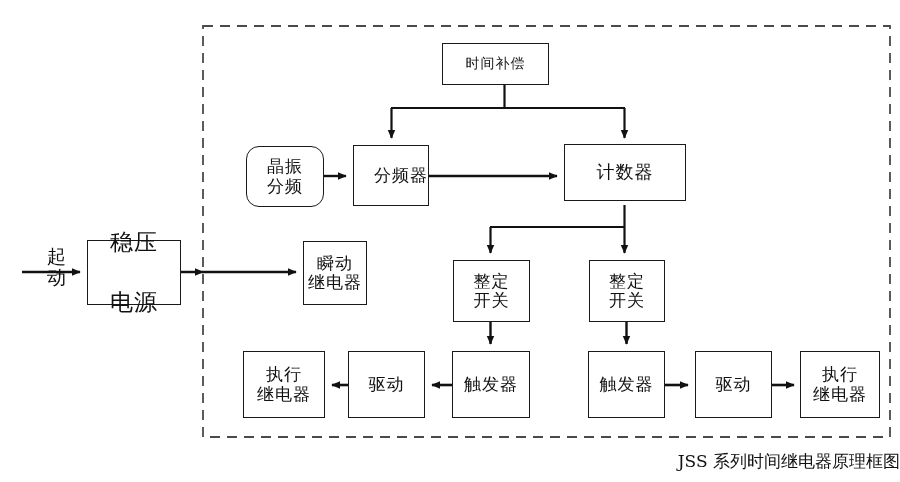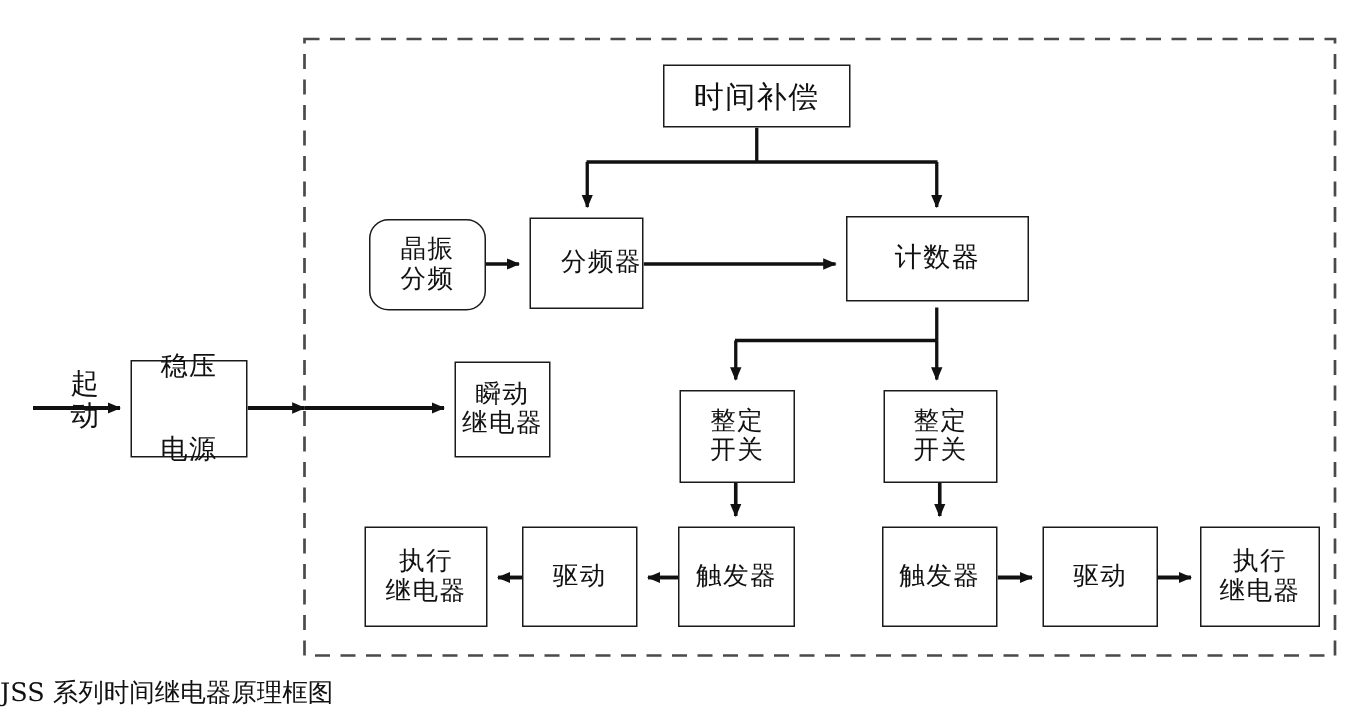--- a/index.html
+++ b/index.html
@@ -7,21 +7,21 @@
        font-family:"DejaVu Sans","Liberation Sans",sans-serif;}
   #stage{position:relative;width:900px;height:482px;background:#fff;}
   svg{position:absolute;left:0;top:0;}
   .bx{position:absolute;border:1.6px solid #1a1a1a;background:#fff;
       display:flex;flex-direction:column;align-items:center;justify-content:center;
       box-sizing:border-box;color:#111;line-height:1.12;}
   .bx span{display:block;white-space:nowrap;letter-spacing:1px;}
   .lbl{position:absolute;color:#111;line-height:1.08;text-align:center;
        letter-spacing:1px;}
   .lbl span{display:block;}
-  .caption{position:absolute;left:0;width:900px;text-align:left;color:#111;
+  .caption{position:absolute;left:0;width:900px;text-align:right;color:#111;
            font-family:"DejaVu Serif","Liberation Serif",serif;}
 </style>
 </head>
 <body>
 
 <div id="stage">
 
   <svg width="900" height="482">
     <defs>
       <marker id="ah" markerWidth="9" markerHeight="9" refX="8.2" refY="4.2" orient="auto" markerUnits="userSpaceOnUse">
@@ -85,40 +85,40 @@
     <g>
       <line x1="772" y1="385" x2="794" y2="385" stroke="#111" stroke-width="2.6" marker-end="url(#ah)"></line>
     </g>
   </svg>
 
   <div class="lbl" style="left:38px;top:246px;width:38px;font-size:19px;">
     <span>起</span>
     <span>动</span>
   </div>
 
-  <div class="bx" style="left:87px;top:240px;width:78px;height:65px;font-size:18px;gap:34px;">
+  <div class="bx" style="left:87px;top:240px;width:94px;height:65px;font-size:23px;gap:34px;">
     <span>稳压</span>
     <span>电源</span>
   </div>
 
   <div class="bx" style="left:303px;top:241px;width:64px;height:64px;font-size:17px;">
     <span>瞬动</span>
     <span>继电器</span>
   </div>
 
   <div class="bx" style="left:246px;top:146px;width:78px;height:61px;font-size:17px;border-radius:13px;">
     <span>晶振</span>
     <span>分频</span>
   </div>
 
   <div class="bx" style="left:353px;top:145px;width:76px;height:61px;font-size:17px;align-items:flex-end;">
     <span>分频器</span>
   </div>
 
-  <div class="bx" style="left:442px;top:43px;width:125px;height:42px;font-size:20px;">
+  <div class="bx" style="left:442px;top:43px;width:107px;height:42px;font-size:14px;">
     <span>时间补偿</span>
   </div>
 
   <div class="bx" style="left:564px;top:144px;width:122px;height:57px;font-size:18px;">
     <span>计数器</span>
   </div>
 
   <div class="bx" style="left:453px;top:260px;width:77px;height:62px;font-size:17px;">
     <span>整定</span>
     <span>开关</span>

